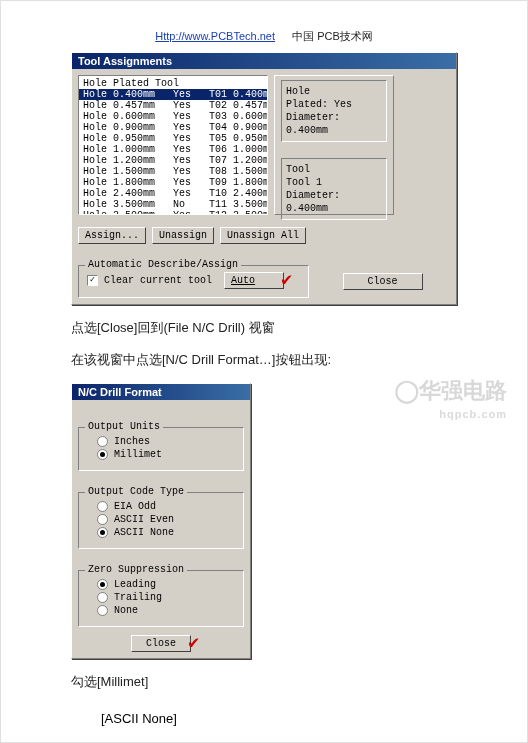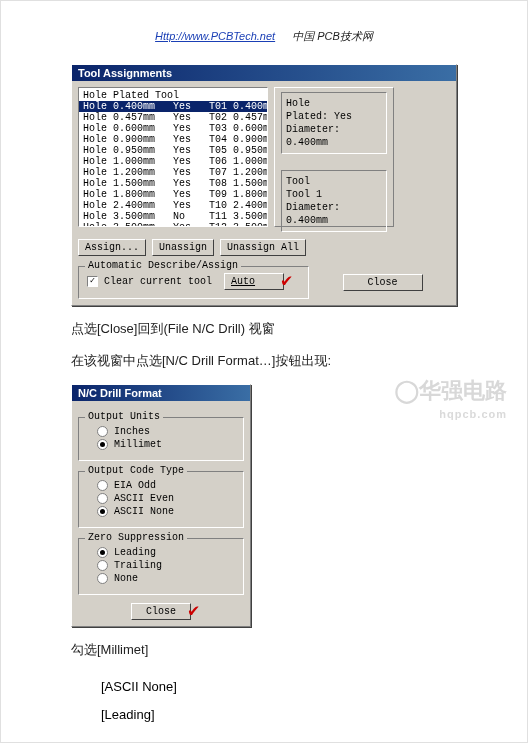--- a/index.html
+++ b/index.html
@@ -12,22 +12,21 @@
     height: 743px;
     position: relative;
     border: 1px solid #e0e0e0;
   }
   .page {
     padding: 28px 70px 20px 70px;
   }
   .header {
     text-align: center;
     font-size: 11px;
-    margin-bottom: 20px;
-    font-style: italic;
+    margin-bottom: 8px;
   }
   .header a { color: #1a3fb5; text-decoration: underline; }
   .header span { color: #222; margin-left: 14px; }
 
   
   .dialog {
     background: #d4d0c8;
     border: 1px solid #808080;
     border-top-color: #fff;
     border-left-color: #fff;
@@ -92,21 +91,21 @@
   }
   .btn u { text-decoration: underline; }
 
   .top-row { display:flex; gap:6px; }
   .btn-row { margin-top:12px; display:flex; gap:6px; }
 
   .groupbox {
     border:1px solid #808080;
     border-right-color:#fff; border-bottom-color:#fff;
     padding:6px 24px 8px 8px;
-    margin-top:10px;
+    margin-top:21px;
     position:relative;
   }
   .groupbox .legend {
     position:absolute;
     top:-7px; left:6px;
     background:#d4d0c8;
     padding:0 3px;
     font-size:10px;
   }
   .chkline { display:flex; align-items:center; gap:6px; }

